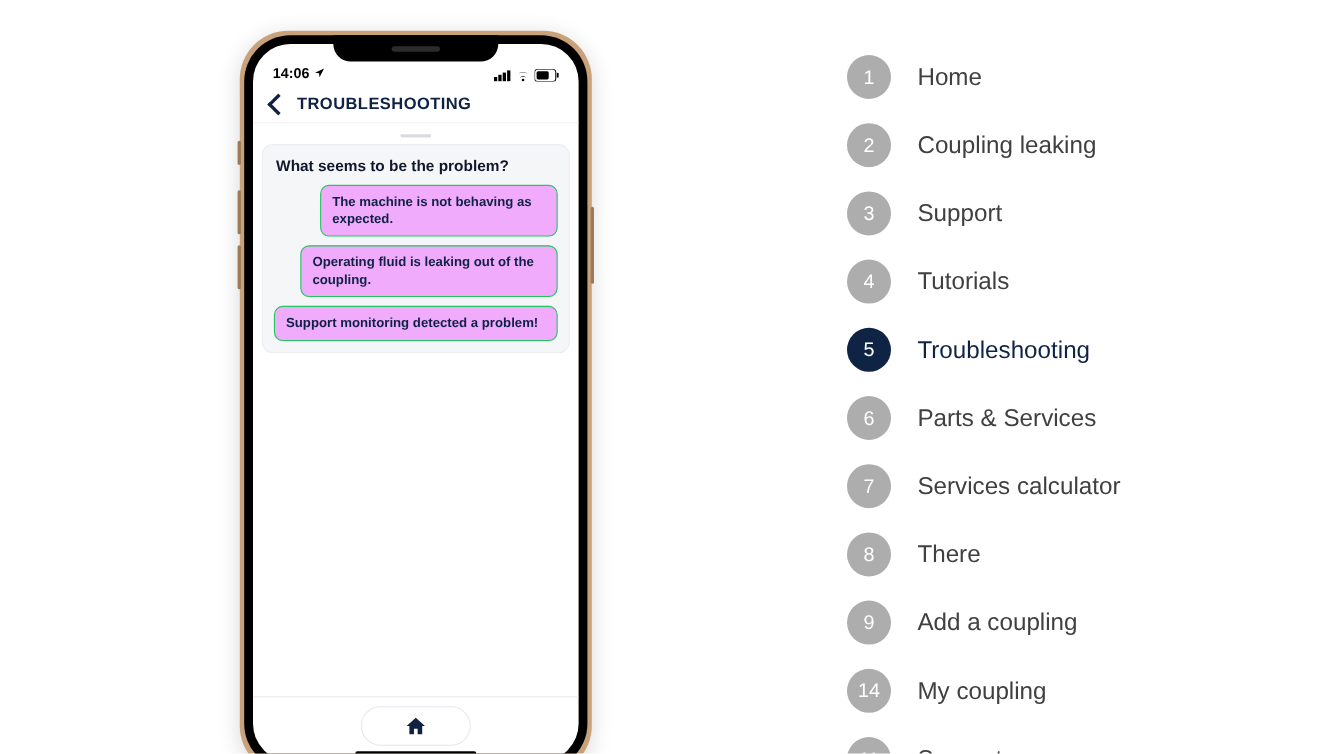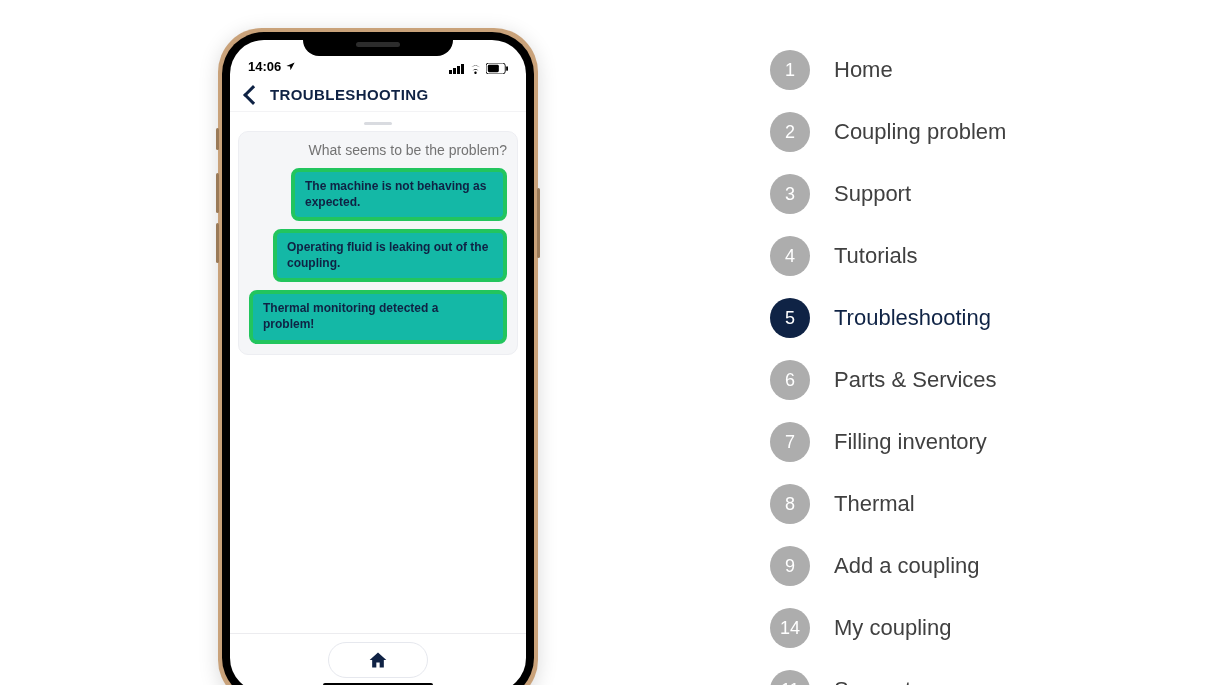--- a/index.html
+++ b/index.html
@@ -126,29 +126,28 @@
     margin: 4px auto 6px;
   }
   .card {
     background: #f5f6f8;
     border: 1px solid #edeef2;
     border-radius: 10px;
     padding: 10px 10px 10px;
   }
   .card-title {
     font-size: 14px;
-    font-weight: 400;
-    color: #737373;
+    font-weight: 700;
+    color: #0f172a;
     margin-bottom: 10px;
     padding-left: 2px;
-    text-align: right;
   }
   .option {
-    background: #14b8a6;
-    border: 4px solid #22c55e;
+    background: #f0abfc;
+    border: 1px solid #22c55e;
     border-radius: 8px;
     padding: 7px 10px;
     margin-bottom: 8px;
     font-size: 12px;
     font-weight: 600;
     color: #0f2244;
     line-height: 1.3;
     cursor: pointer;
   }
   .option:last-child { margin-bottom: 0; }
@@ -267,21 +266,21 @@
         <div class="back-chevron"></div>
         <div class="nav-title">TROUBLESHOOTING</div>
       </div>
 
       <div class="content">
         <div class="sheet-handle"></div>
         <div class="card">
           <div class="card-title">What seems to be the problem?</div>
           <div class="option opt-indent-l">The machine is not behaving as expected.</div>
           <div class="option opt-indent-m">Operating fluid is leaking out of the coupling.</div>
-          <div class="option opt-indent-0">Thermal monitoring detected a problem!</div>
+          <div class="option opt-indent-0">Support monitoring detected a problem!</div>
         </div>
       </div>
 
       <div class="bottom-bar">
         <div class="home-pill">
           <svg width="20" height="20" viewBox="0 0 24 24" fill="#0f2244">
             <path d="M12 3l10 9h-3v9h-5v-6h-4v6H5v-9H2l10-9z"></path>
           </svg>
         </div>
       </div>
@@ -291,45 +290,45 @@
   </div>
 </div>
 
 <div class="legend">
   <div class="legend-item">
     <div class="legend-badge">1</div>
     <div class="legend-label">Home</div>
   </div>
   <div class="legend-item">
     <div class="legend-badge">2</div>
-    <div class="legend-label">Coupling problem</div>
+    <div class="legend-label">Coupling leaking</div>
   </div>
   <div class="legend-item">
     <div class="legend-badge">3</div>
     <div class="legend-label">Support</div>
   </div>
   <div class="legend-item">
     <div class="legend-badge">4</div>
     <div class="legend-label">Tutorials</div>
   </div>
   <div class="legend-item active">
     <div class="legend-badge">5</div>
     <div class="legend-label">Troubleshooting</div>
   </div>
   <div class="legend-item">
     <div class="legend-badge">6</div>
     <div class="legend-label">Parts &amp; Services</div>
   </div>
   <div class="legend-item">
     <div class="legend-badge">7</div>
-    <div class="legend-label">Filling inventory</div>
+    <div class="legend-label">Services calculator</div>
   </div>
   <div class="legend-item">
     <div class="legend-badge">8</div>
-    <div class="legend-label">Thermal</div>
+    <div class="legend-label">There</div>
   </div>
   <div class="legend-item">
     <div class="legend-badge">9</div>
     <div class="legend-label">Add a coupling</div>
   </div>
   <div class="legend-item">
     <div class="legend-badge">14</div>
     <div class="legend-label">My coupling</div>
   </div>
   <div class="legend-item">

